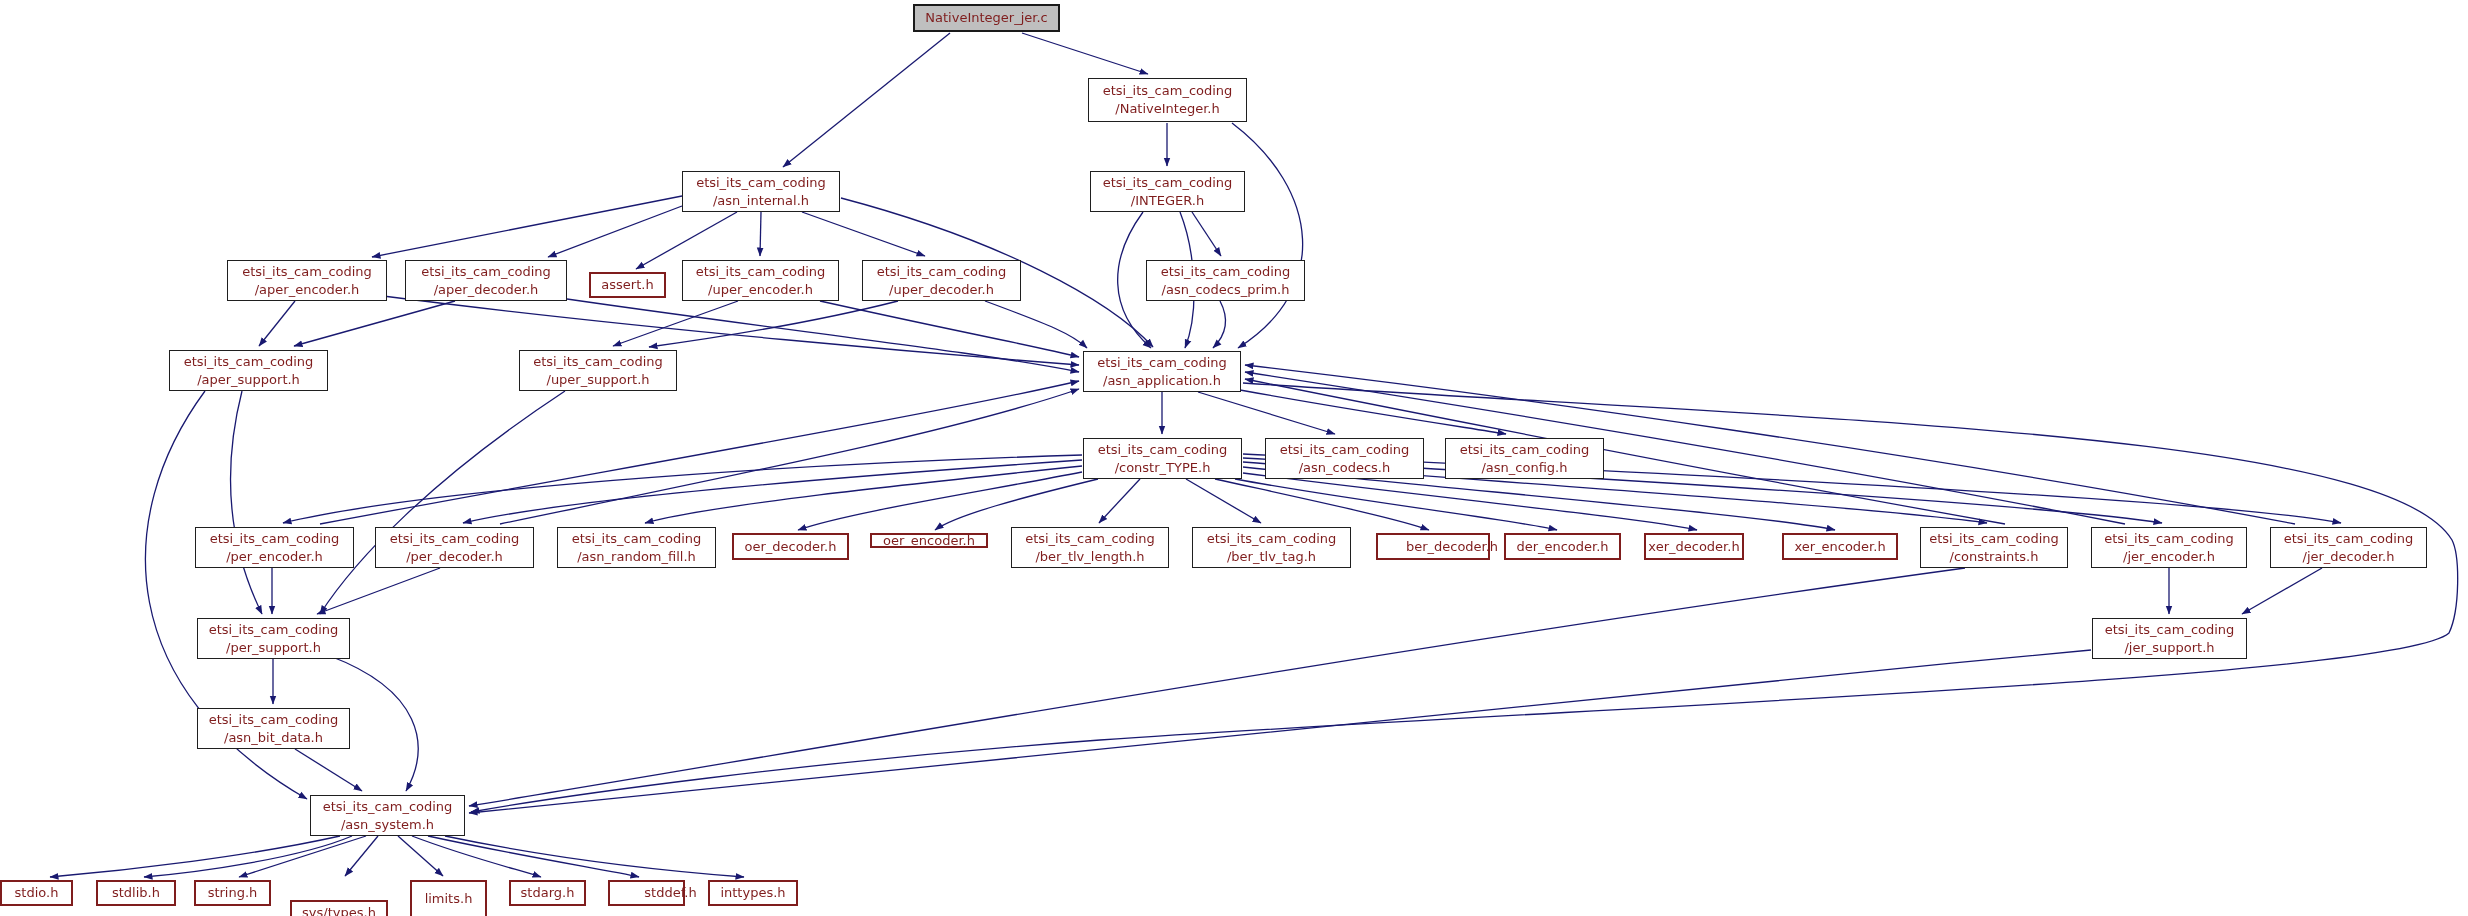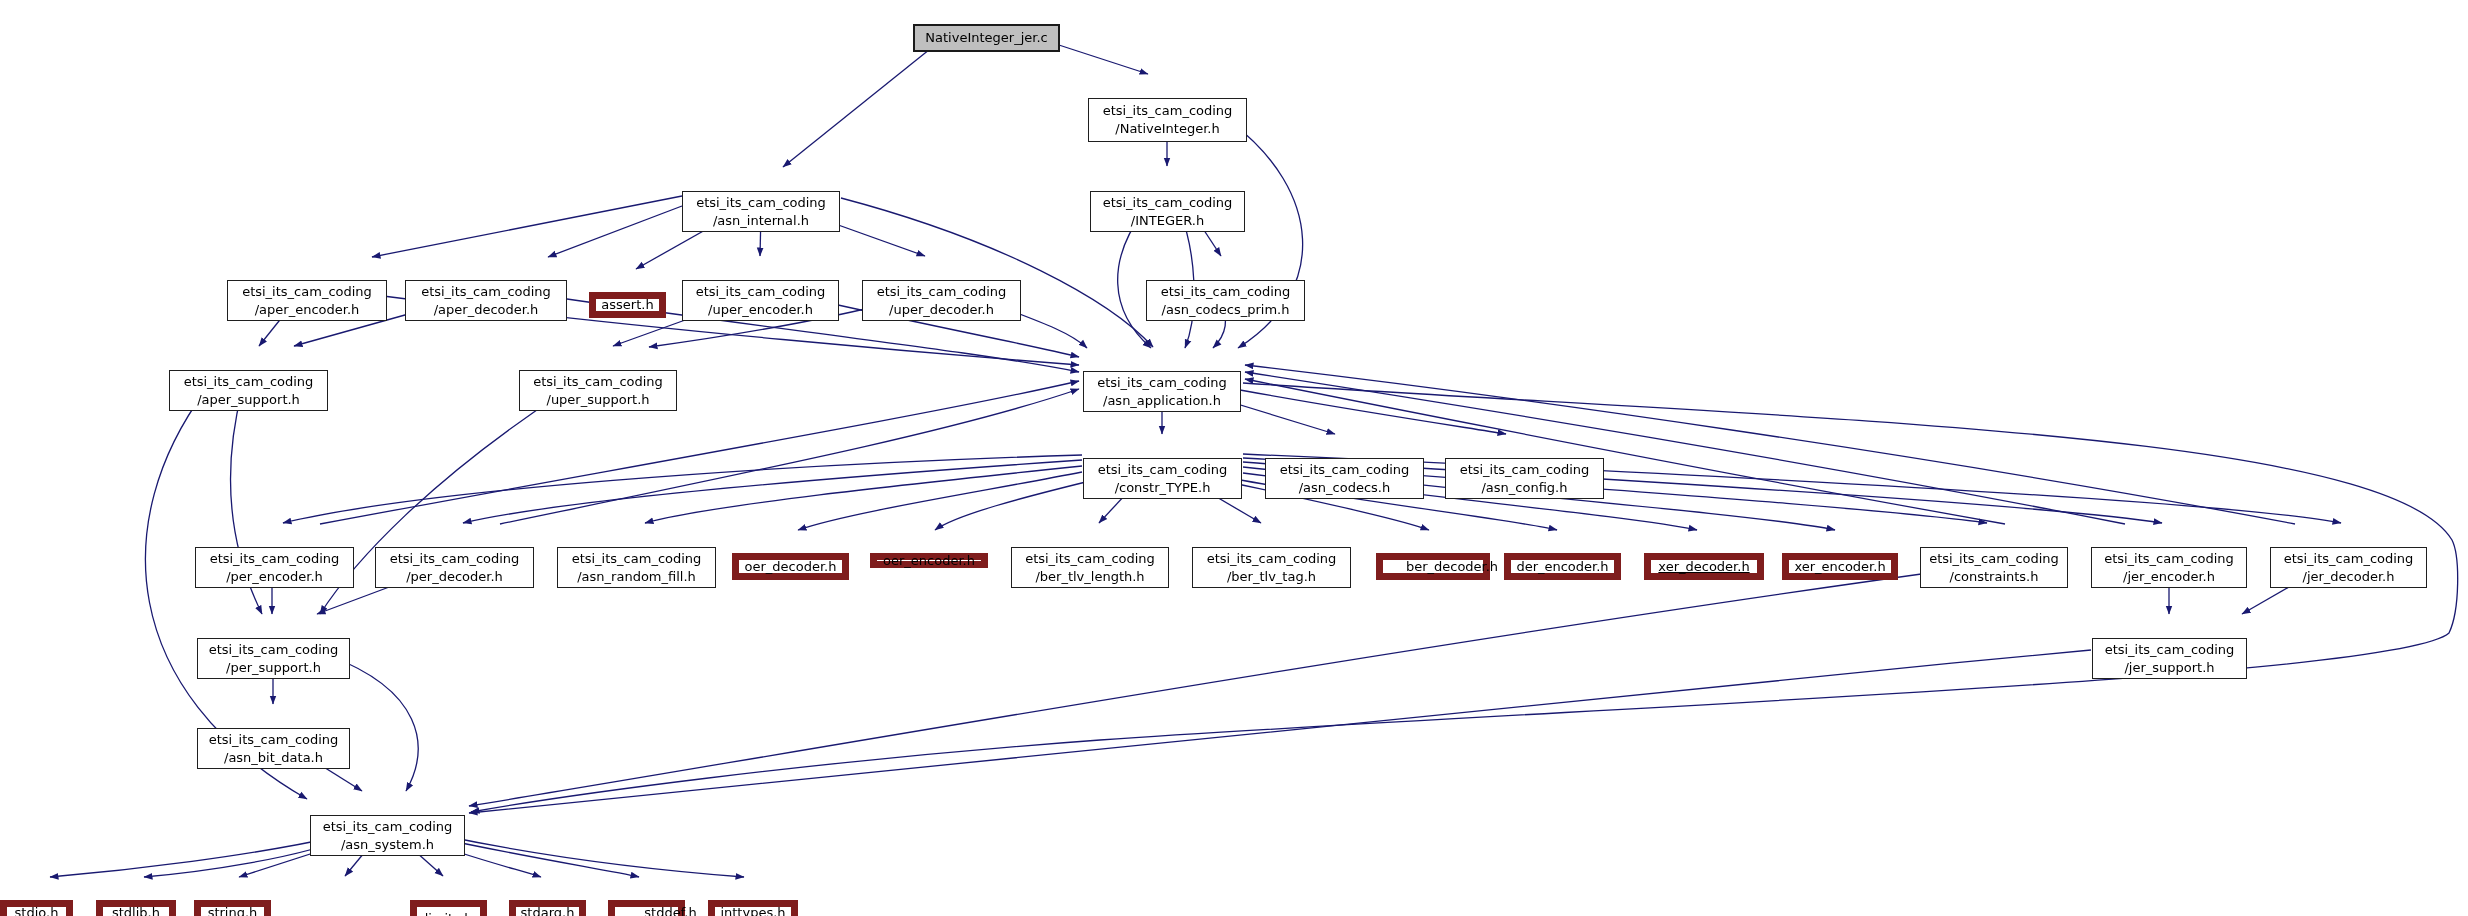--- a/index.html
+++ b/index.html
@@ -1,25 +1,25 @@
 <!DOCTYPE html>
 <html><head>
 <meta charset="utf-8">
 <style>
   html,body{margin:0;padding:0;background:#ffffff;}
   #canvas{position:relative;width:2468px;height:916px;background:#ffffff;
           font-family:"DejaVu Sans","Liberation Sans",sans-serif;overflow:hidden;}
   #edges{position:absolute;left:0;top:0;width:2468px;height:916px;}
   .edge{fill:none;stroke:#191970;stroke-width:1.3px;}
   .node{position:absolute;display:flex;flex-direction:column;align-items:center;
-        justify-content:center;text-align:center;background:#ffffff;color:#000000;
-        font-size:13px;line-height:18px;white-space:nowrap;box-sizing:border-box;margin-top:20px;}
+        justify-content:center;text-align:center;background:#ffffff;color:#7f1d1d;
+        font-size:13px;line-height:18px;white-space:nowrap;box-sizing:border-box;}
   .node.source{background:#bfbfbf;border:2px solid #1a1a1a;font-size:13px;}
   .node.project{border:1.5px solid #1f1f1f;}
-  .node.external{border:7px solid #7f1d1d;}
+  .node.external{border:2px solid #7f1d1d;}
 </style>
 </head>
 <body>
 
 <div id="canvas">
   <svg id="edges" viewBox="0 0 2468 916" xmlns="http://www.w3.org/2000/svg">
     <defs>
       <marker id="arrow" markerWidth="10" markerHeight="8" refX="8.5" refY="4" orient="auto" markerUnits="userSpaceOnUse">
         <path d="M0,0.6 L9,4 L0,7.4 z" fill="#191970"></path>
       </marker>
@@ -180,21 +180,21 @@
       <div class="node project" style="left: 1192px; top: 527px; width: 159px; height: 41px;">
         <span>etsi_its_cam_coding</span>
         <span>/ber_tlv_tag.h</span>
       </div>
       <div class="node external" style="left: 1376px; top: 533px; width: 114px; height: 27px; padding-left: 38px;">
         <span>ber_decoder.h</span>
       </div>
       <div class="node external" style="left: 1504px; top: 533px; width: 117px; height: 27px;">
         <span>der_encoder.h</span>
       </div>
-      <div class="node external" style="left: 1644px; top: 533px; width: 120px; height: 27px; text-decoration: underline;">
+      <div class="node external" style="left: 1644px; top: 533px; width: 100px; height: 27px;">
         <span>xer_decoder.h</span>
       </div>
       <div class="node external" style="left: 1782px; top: 533px; width: 116px; height: 27px;">
         <span>xer_encoder.h</span>
       </div>
       <div class="node project" style="left: 1920px; top: 527px; width: 148px; height: 41px;">
         <span>etsi_its_cam_coding</span>
         <span>/constraints.h</span>
       </div>
       <div class="node project" style="left: 2091px; top: 527px; width: 156px; height: 41px;">

